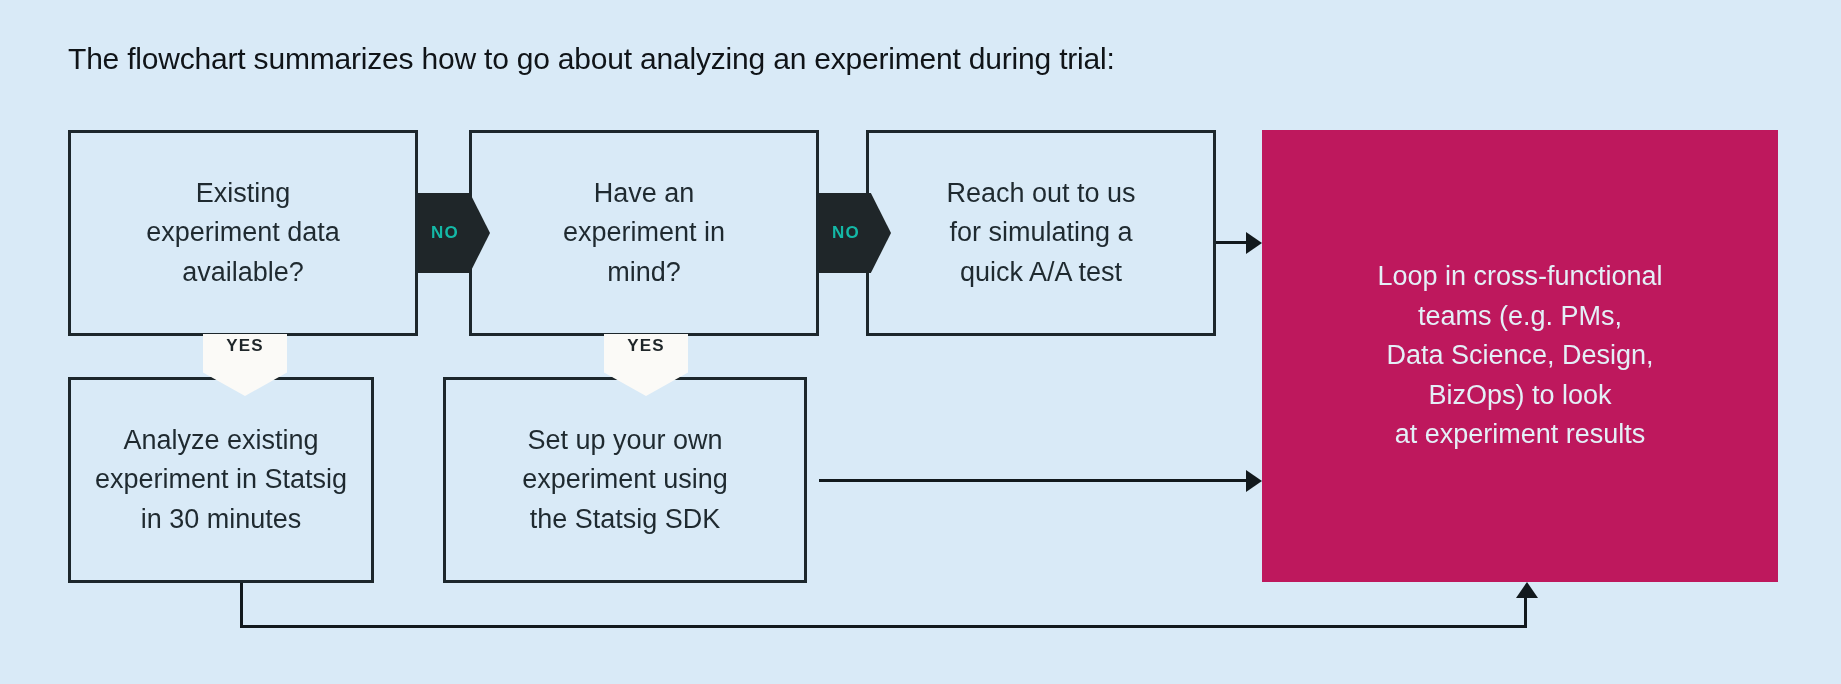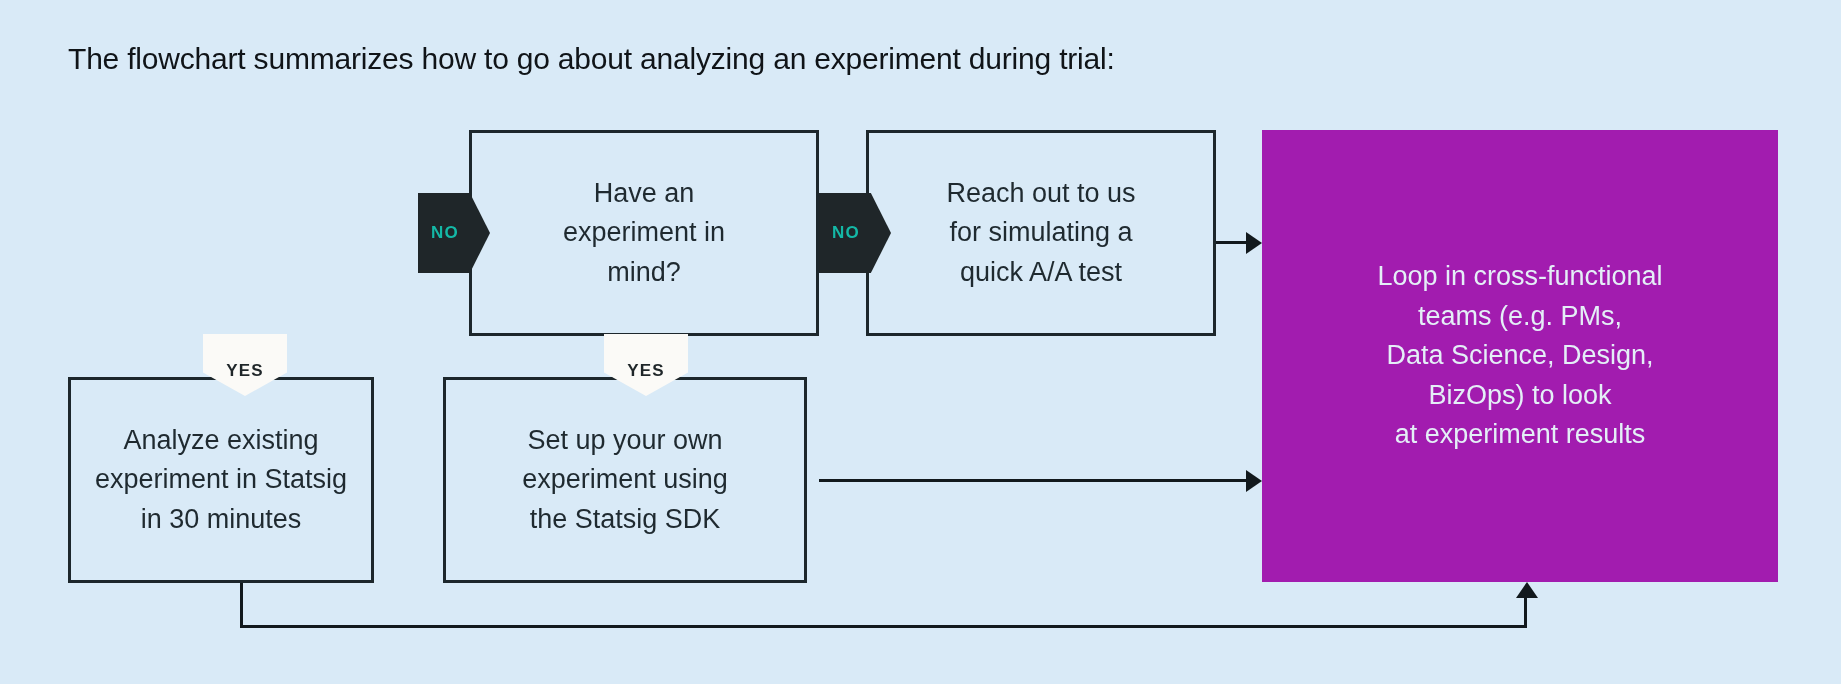--- a/index.html
+++ b/index.html
@@ -46,21 +46,21 @@
     font-size: 27px;
     line-height: 1.46;
     font-weight: 400;
     padding: 0 14px;
   }
   .node .txt { white-space: pre-line; }
 
   .node-dark {
     position: absolute;
     box-sizing: border-box;
-    background: #a21caf;
+    background: #be185d;
     border: none;
     display: flex;
     align-items: center;
     justify-content: center;
     text-align: center;
     color: #e4eff7;
     font-size: 27px;
     line-height: 1.46;
     font-weight: 400;
   }
@@ -99,21 +99,21 @@
   .badge-yes {
     position: absolute;
     width: 84px;
     height: 62px;
     background: #fbfaf7;
     -webkit-clip-path: polygon(0 0, 100% 0, 100% 62%, 50% 100%, 0 62%);
     clip-path: polygon(0 0, 100% 0, 100% 62%, 50% 100%, 0 62%);
     display: flex;
     align-items: flex-start;
     justify-content: center;
-    padding-top: 27px;
+    padding-top: 2px;
     box-sizing: border-box;
     color: #1f2629;
     font-size: 17px;
     font-weight: 700;
     letter-spacing: 1.2px;
   }
   #badge-yes-1 { left: 203px; top: 334px; }
   #badge-yes-2 { left: 604px; top: 334px; }
 
   
@@ -156,20 +156,25 @@
   #conn-analyze-v2 { left: 1524px; top: 598px; height: 30px; }
   #conn-analyze-ar { left: 1516px; top: 582px; }
 </style>
 </head>
 <body>
 
 <div id="canvas">
 
   <div class="title">The flowchart summarizes how to go about analyzing an experiment during trial:</div>
 
+  <div class="node" id="box-existing-data">
+    <span class="txt">Existing
+experiment data
+available?</span>
+  </div>
 
   <div class="node" id="box-reach-out">
     <span class="txt">Reach out to us
 for simulating a
 quick A/A test</span>
   </div>
 
   <div class="node" id="box-have-experiment">
     <span class="txt">Have an
 experiment in

